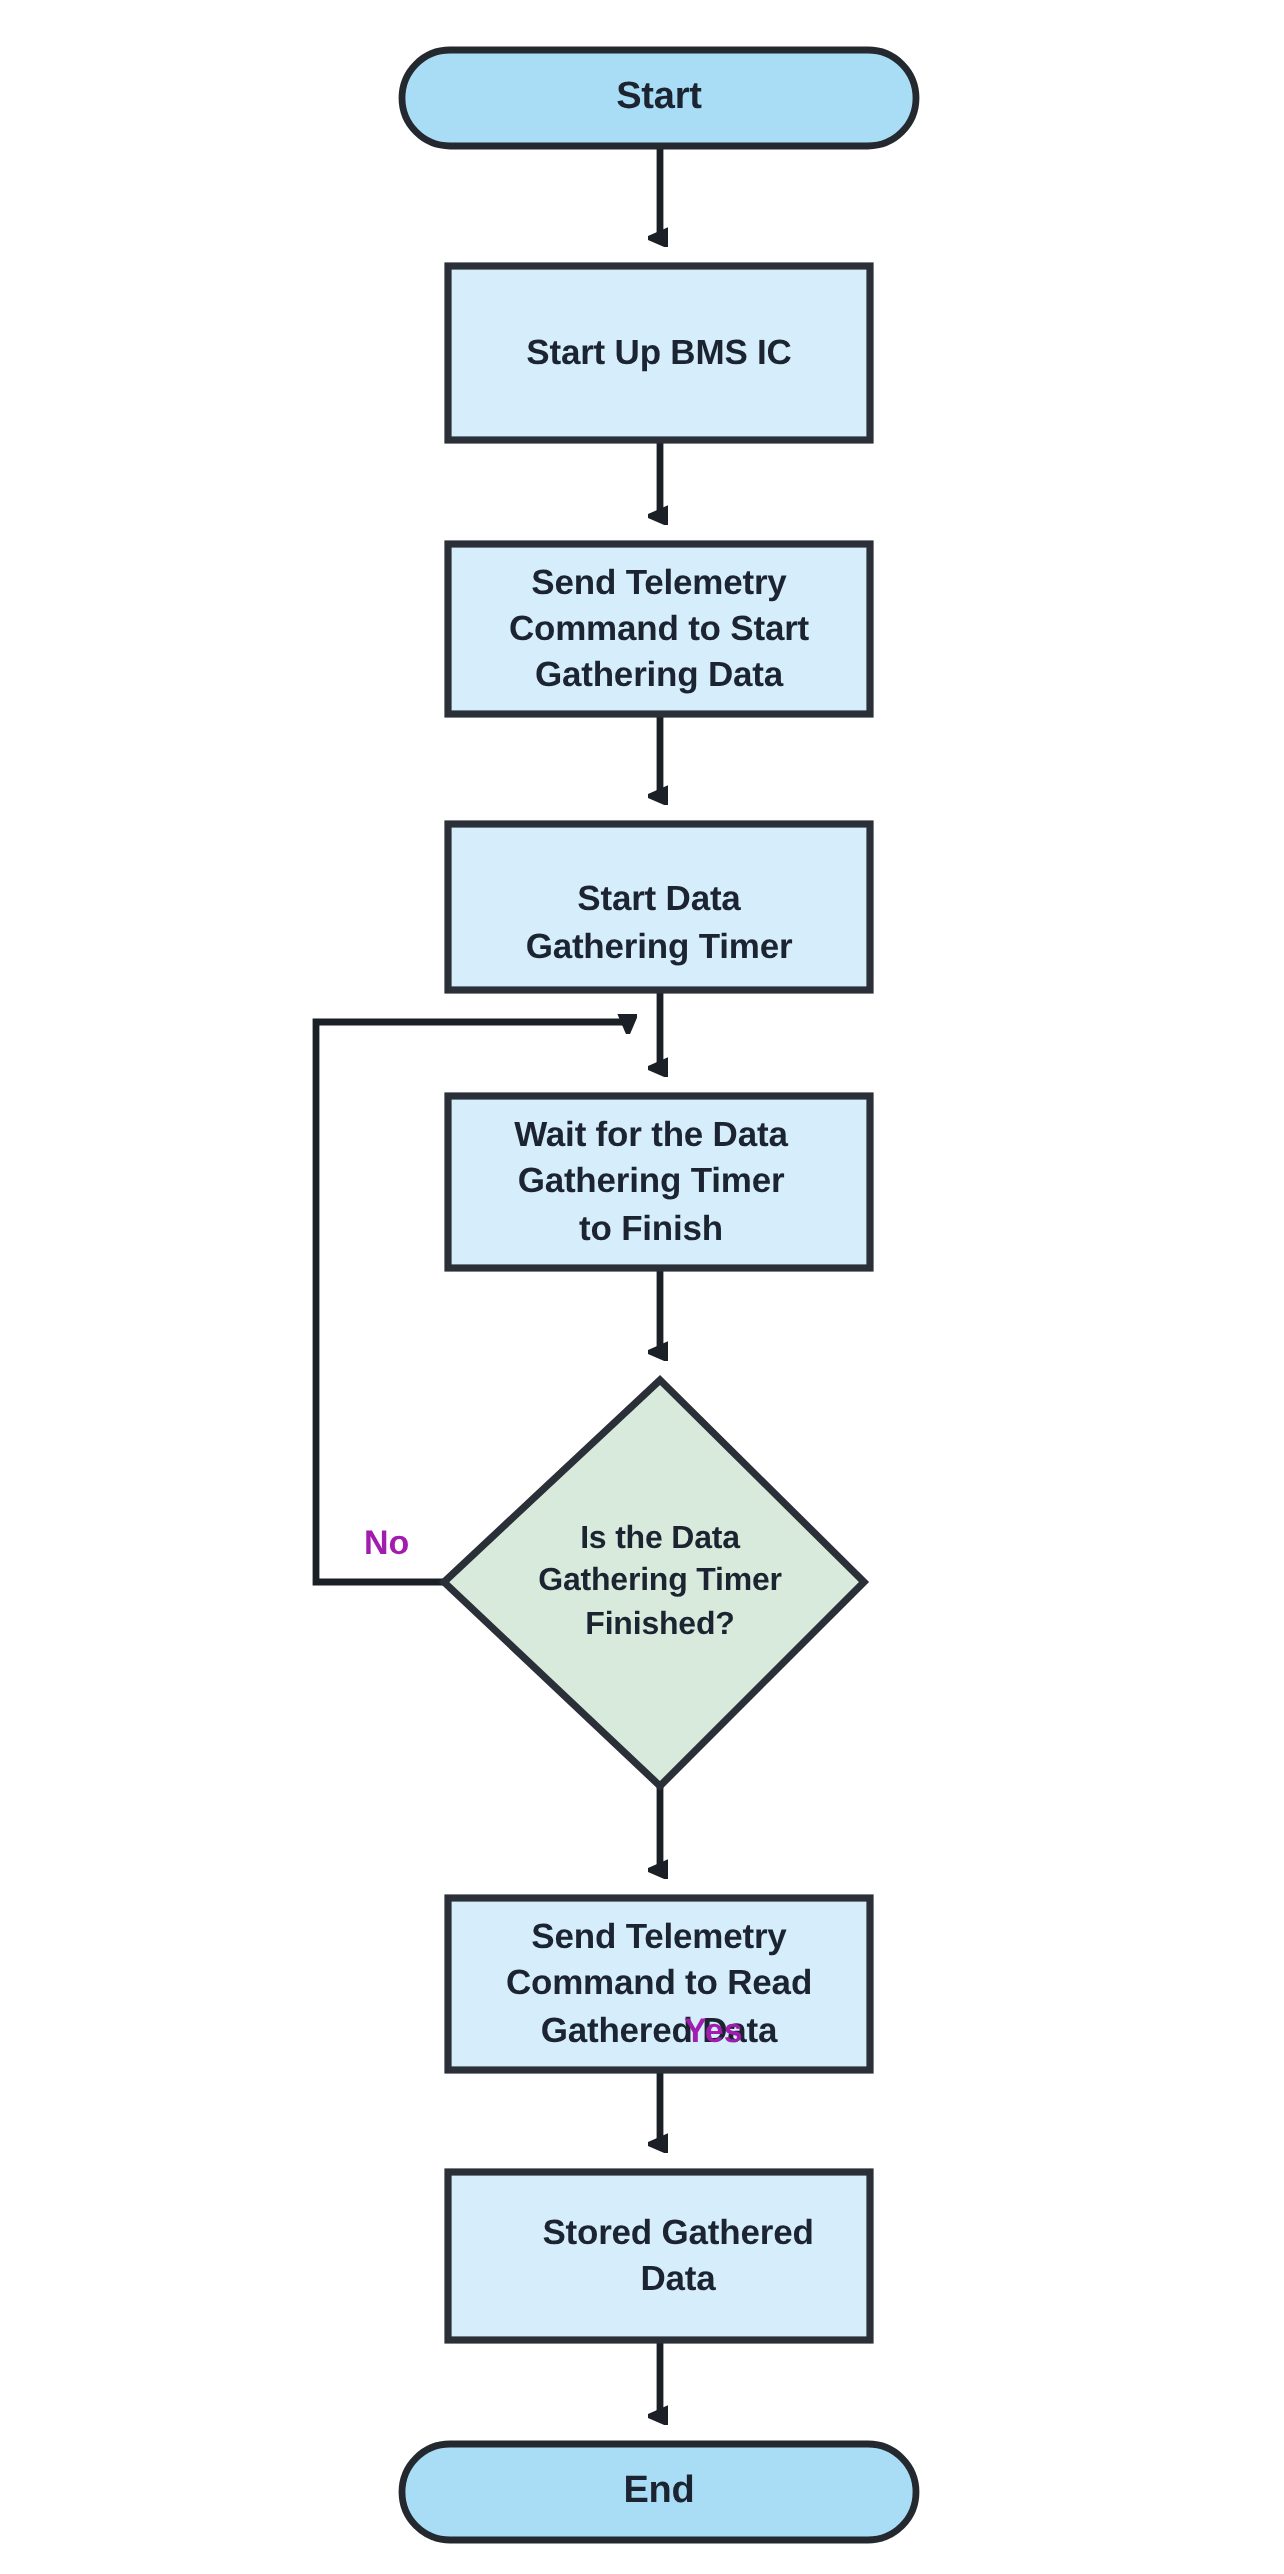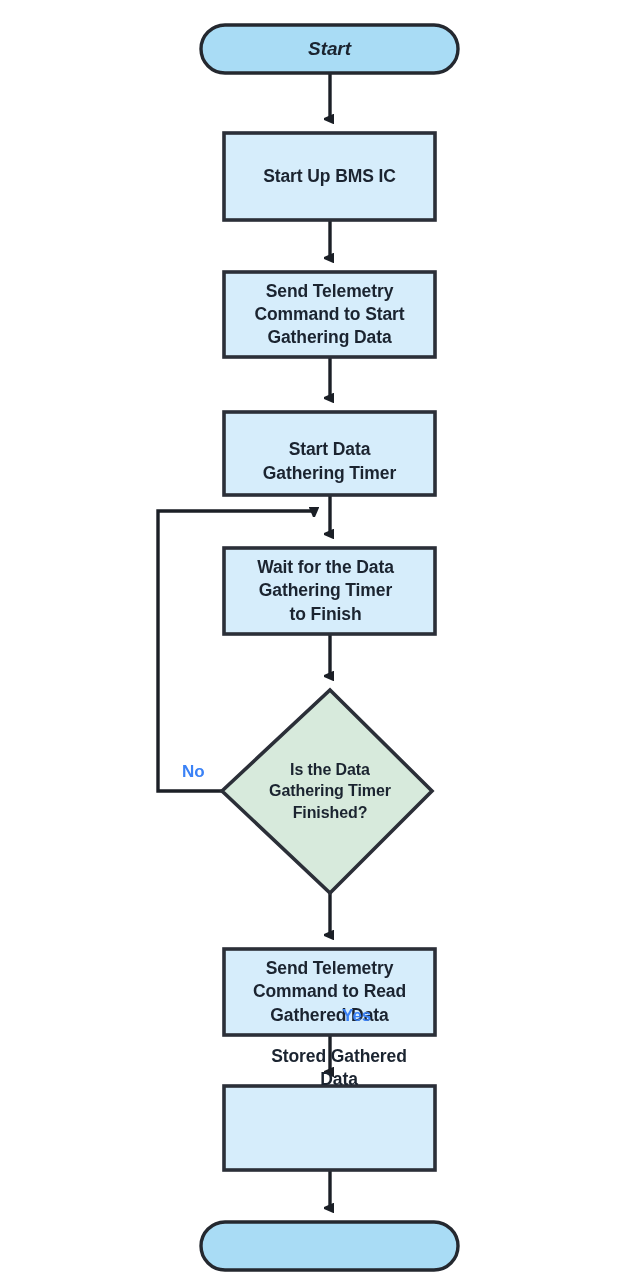--- a/index.html
+++ b/index.html
@@ -32,33 +32,32 @@
     text-align: center;
     font-weight: bold;
     color: #1b2430;
     letter-spacing: -0.1px;
     line-height: 1.33;
     white-space: pre-line;
     pointer-events: none;
   }
   .terminator-label {
     font-size: 19px;
-    font-style: italic;
   }
   .process-label {
     font-size: 17.5px;
   }
   .decision-label {
     font-size: 16px;
   }
   .edge-label {
     position: absolute;
     font-weight: bold;
     font-size: 17px;
-    color: #3b82f6;
+    color: #a21caf;
     pointer-events: none;
   }
 </style>
 </head>
 <body>
 
 <div id="canvas">
 
   <svg id="flow-svg" viewBox="0 0 642 1287">
     <defs>
@@ -118,21 +117,22 @@
 to Finish</div>
 
   <div class="node-label decision-label" style="left:240px; top:736px; width:180px; height:110px;">Is the Data
 Gathering Timer
 Finished?</div>
 
   <div class="node-label process-label" style="left:224px; top:949px; width:211px; height:86px;">Send Telemetry
 Command to Read
 Gathered Data</div>
 
-  <div class="node-label process-label" style="left:224px; top:1026px; width:230px; height:84px;border-radius:11px;">Stored Gathered
+  <div class="node-label process-label" style="left:224px; top:1086px; width:230px; height:84px;border-radius:11px;">Stored Gathered
 Data</div>
 
+  <div class="node-label terminator-label" style="left:201px; top:1222px; width:257px; height:48px;">End</div>
 
   <div class="edge-label" style="left:182px; top:762px;">No</div>
 
   <div class="edge-label" style="left:342px; top:972px;margin-top:34px;">Yes</div>
 
 </div>
 
 </body></html>

